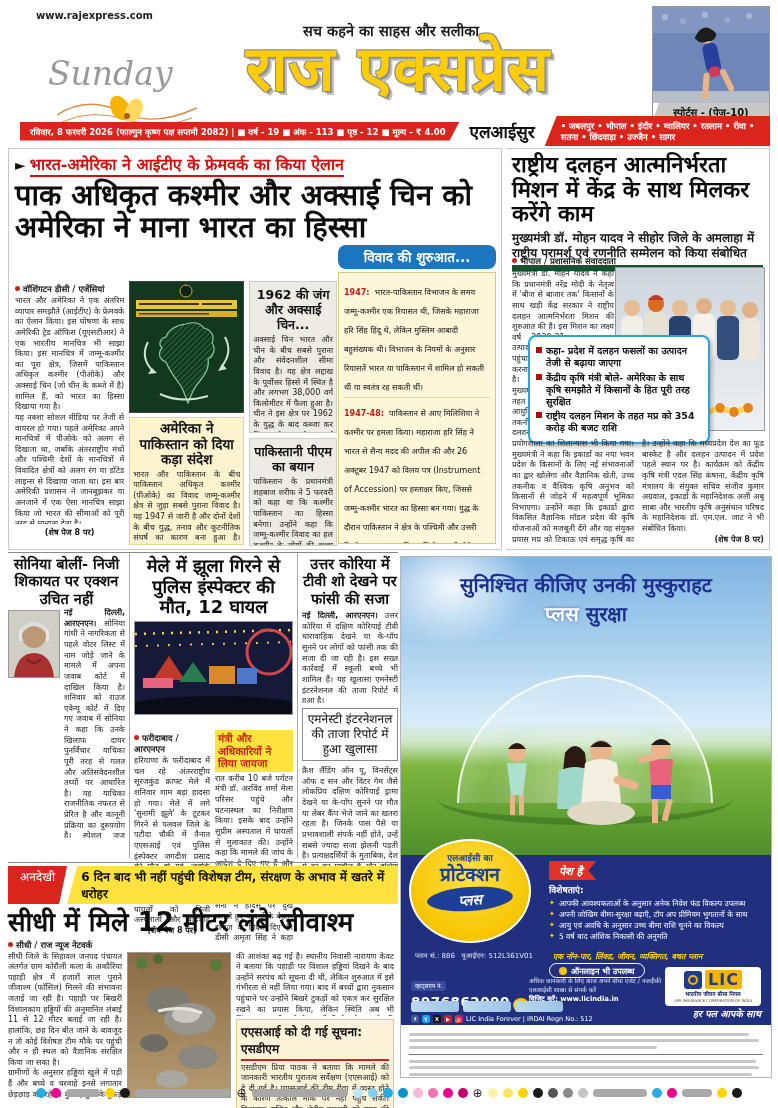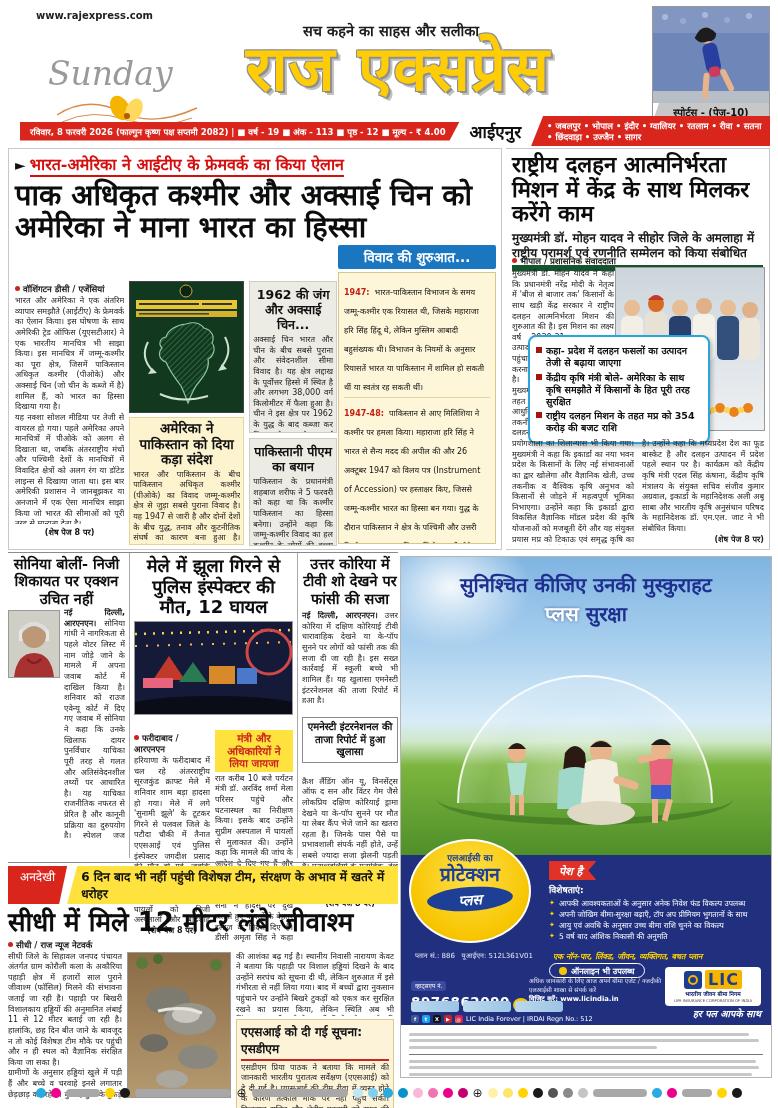--- a/index.html
+++ b/index.html
@@ -31,21 +31,21 @@
 .lead-head{font-size:29px;line-height:1.1;font-weight:800;color:#0c0c0c;margin-top:5px}
 .lead-sub{font-size:16px;font-weight:bold;color:#151515;margin-top:7px;width:315px}
 .lead-cols{position:absolute;left:6px;top:132px;width:322px;bottom:5px;display:flex;gap:5px}
 .lc1{width:112px}.lc2{width:115px}.lc3{width:90px}
 .mapbox{width:100%;height:132px;border:1px solid #444;background:#12381f}
 .usbox{background:#fdf3cf;border:1px solid #e3d49a;margin-top:4px;padding:3px;height:128px;overflow:hidden}
 .usbox h3{font-size:13.5px;line-height:1.15;text-align:center;font-weight:800;margin-bottom:2px}
 .graybox{background:#ecebe4;border:1px solid #cfccc2;padding:3px;overflow:hidden}
 .graybox h3{font-size:12.5px;line-height:1.2;text-align:center;font-weight:800;margin:2px 0 3px}
 .timeline{position:absolute;right:5px;top:96px;width:158px;bottom:5px}
-.disp-title{background:#1b76c0;color:#fff;font-size:13.5px;font-weight:800;text-align:center;padding:3px 4px;border-radius:2px}
+.disp-title{background:#1b76c0;color:#fff;font-size:13.5px;font-weight:800;text-align:center;padding:3px 4px;border-radius:8px}
 .disp-box{background:#fdf6d8;border:1px solid #d8c78a;margin-top:3px;padding:4px 5px;height:calc(100% - 27px);overflow:hidden}
 .disp-item{border-bottom:1px solid #e2d6a4;padding:3px 0}
 .disp-item:last-child{border-bottom:none}
 .disp-item b{color:#c22016;font-size:8px}
 .disp-item span{font-size:8px}
 
 .pulses{left:506px;top:148px;width:264px;height:402px;border-top:1px solid #c8c8c8;border-bottom:1px solid #c8c8c8;border-right:1px solid #c8c8c8;padding:4px 6px}
 .pul-head{font-size:22px;line-height:1.12;font-weight:800;color:#0c0c0c}
 .pul-sub{font-size:12px;line-height:1.25;font-weight:bold;color:#1b1b1b;margin-top:4px;border-bottom:6px solid #14532d;padding-bottom:4px}
 .pul-by{position:absolute;left:6px;top:104px}
@@ -58,22 +58,22 @@
 
 .band{left:8px;top:552px;width:390px;height:306px;border-top:1.5px solid #8a8a8a;display:flex}
 .band .colA{width:121px;padding:3px 4px 0 0}
 .band .colB{width:169px;border-left:1px solid #aaa;border-right:1px solid #aaa;padding:3px 4px}
 .band .colC{width:100px;padding:3px 0 0 4px}
 .bh-small{font-size:14.5px;line-height:1.2;font-weight:800;text-align:center;color:#0d0d0d}
 .bh-mid{font-size:18px;line-height:1.15;font-weight:800;text-align:center;color:#0d0d0d;margin-bottom:3px}
 .sonia-photo{float:left;width:52px;height:68px;border:1px solid #999;margin:2px 4px 2px 0}
 .fair-cols{display:flex;gap:5px;margin-top:15px}
 .fair-cols .f1{width:76px}.fair-cols .f2{width:78px}
-.ybox-title{background:#ffe23e;color:#c9251c;font-weight:800;font-size:10.5px;line-height:1.2;text-align:center;padding:2px 3px;margin-bottom:2px}
-.nk-box{border:1px solid #8a8a8a;padding:3px;margin:14px 0;text-align:center;font-size:10px;line-height:1.25;font-weight:700}
+.ybox-title{background:#ffe23e;color:#c9251c;font-weight:800;font-size:10.5px;line-height:1.2;text-align:left;padding:2px 3px;margin-bottom:2px}
+.nk-box{border:1px solid #8a8a8a;padding:3px;margin:5px 0;text-align:center;font-size:12px;line-height:1.25;font-weight:400}
 
 .ad{left:400px;top:556px;width:372px;height:522px;border:1px solid #b5b5b5;background:#fff;overflow:hidden}
 .scene{position:relative;width:100%;height:298px;background:linear-gradient(180deg,#7fb4e2 0%,#a9d0ee 30%,#d8ecf8 55%,#cfe8c9 62%,#7cb63e 70%,#4f8f2a 100%);overflow:hidden}
 .scene .glow{position:absolute;left:-30px;top:-30px;width:160px;height:120px;background:radial-gradient(closest-side,rgba(255,255,255,.9),rgba(255,255,255,0));}
 .ad-head{position:absolute;left:0;top:14px;width:100%;text-align:center;font-size:20px;line-height:1.45;font-weight:800;color:#1d2f8f}
 .ad-head .plus{color:#fff;text-shadow:0 0 3px rgba(20,40,120,.6)}
 .dome{position:absolute;left:56px;top:118px;width:256px;height:128px;border-radius:256px 256px 0 0;background:radial-gradient(ellipse at 50% 100%,rgba(255,255,255,.45),rgba(255,255,255,.10) 55%,rgba(255,255,255,.40));border:2px solid rgba(255,255,255,.85);border-bottom:none}
 .smile{position:absolute;left:36px;top:216px;width:296px;height:52px;border-radius:50%;border-bottom:7px solid rgba(25,70,20,.32)}
 .panel{position:relative;width:100%;height:170px;background:#20307e;color:#fff}
 .oval{position:absolute;left:8px;top:-16px;width:122px;height:104px;background:radial-gradient(circle at 50% 35%,#ffe14d,#f7c500 70%,#e8a900);border-radius:50%;border:2px solid #fff;text-align:center;padding-top:10px}
@@ -161,21 +161,21 @@
           <circle cx="58" cy="72" r="8" fill="#e9b48c"></circle>
           <path d="M48 72 Q58 88 70 72 Q66 64 58 66 Q50 64 48 72" fill="#1c1c1c"></path>
           <rect x="44" y="12" width="6" height="24" rx="3" fill="#e9b48c" transform="rotate(-14 47 24)"></rect>
           <rect x="66" y="10" width="6" height="26" rx="3" fill="#e9b48c" transform="rotate(16 69 23)"></rect>
         </g>
       </svg>
       <figcaption>स्पोर्ट्स - (पेज-10)</figcaption>
     </figure>
     <div class="abs dateband">
       <div class="datestrip">रविवार, 8 फरवरी 2026 (फाल्गुन कृष्ण पक्ष सप्तमी 2082) | ■ वर्ष - 19 ■ अंक - 113 ■ पृष्ठ - 12 ■ मूल्य - ₹ 4.00</div>
-      <div class="edition">आईएनुर</div>
+      <div class="edition">एलआईसुर</div>
       <div class="cities">• जबलपुर • भोपाल • इंदौर • ग्वालियर • रतलाम • रीवा • सतना • छिंदवाड़ा • उज्जैन • सागर</div>
     </div>
   </header>
 
   <section class="abs lead">
     <div class="kicker"><span class="arrow">►</span><span class="kline">भारत-अमेरिका ने आईटीए के फ्रेमवर्क का किया ऐलान</span></div>
     <h2 class="lead-head">पाक अधिकृत कश्मीर और अक्साई चिन को अमेरिका ने माना भारत का हिस्सा</h2>
 
     <div class="lead-cols">
       <div class="lc1">

